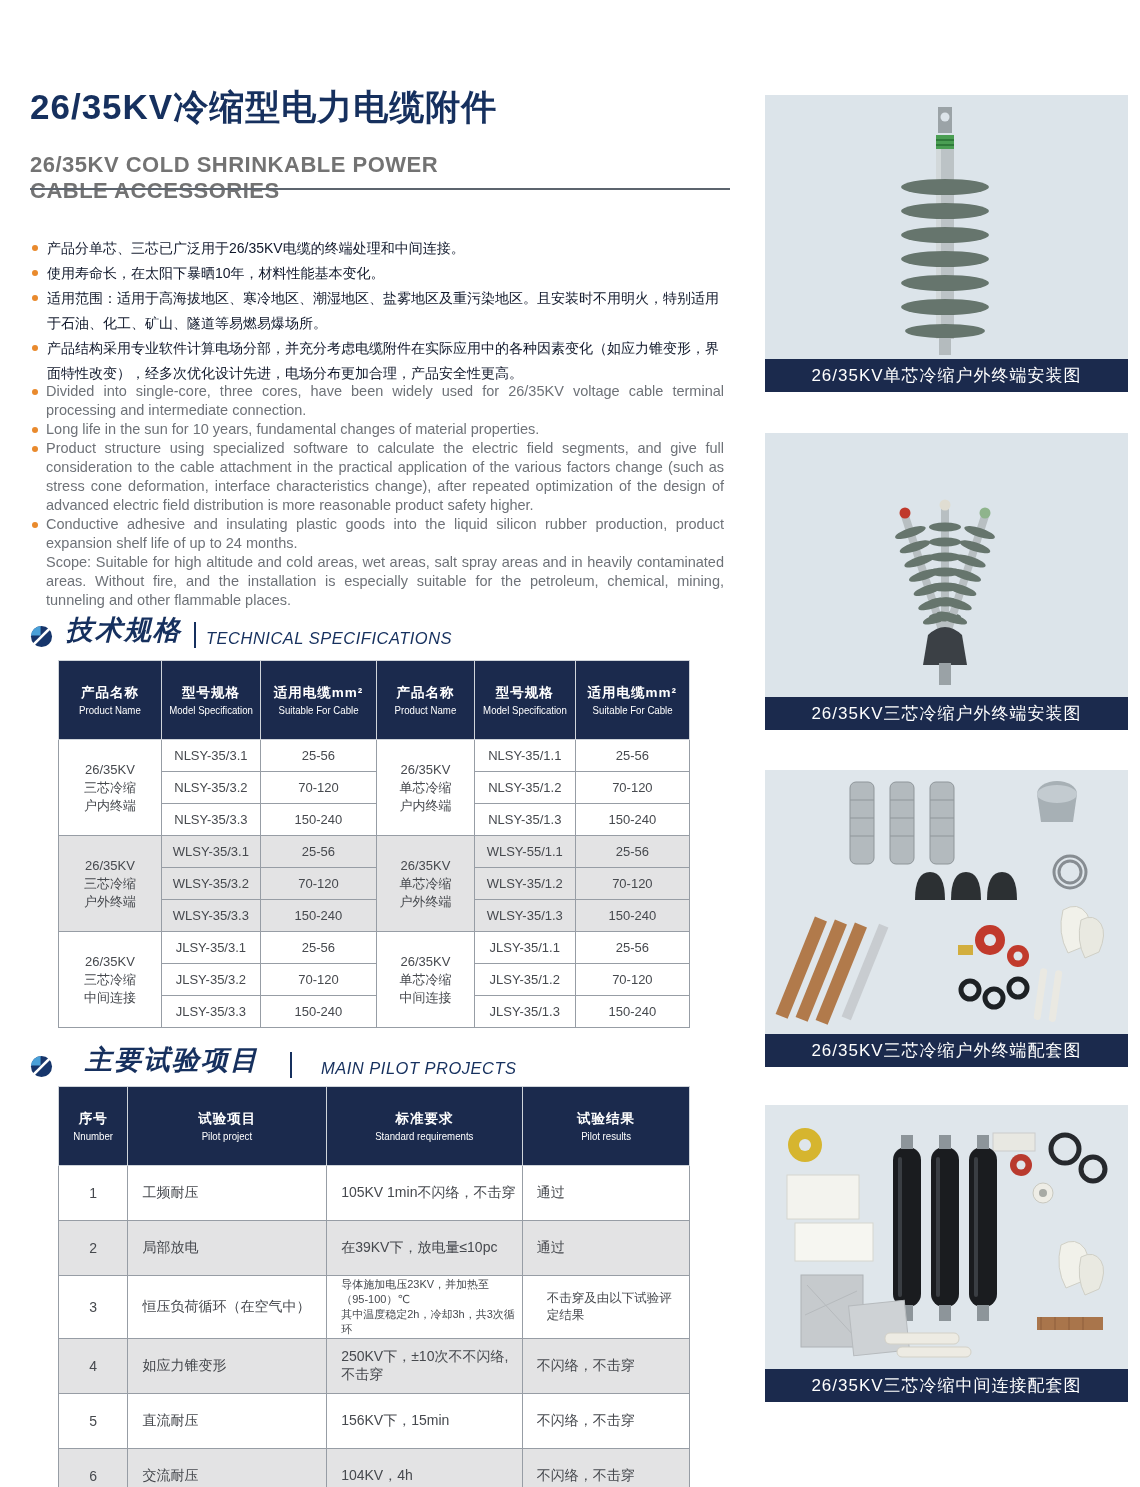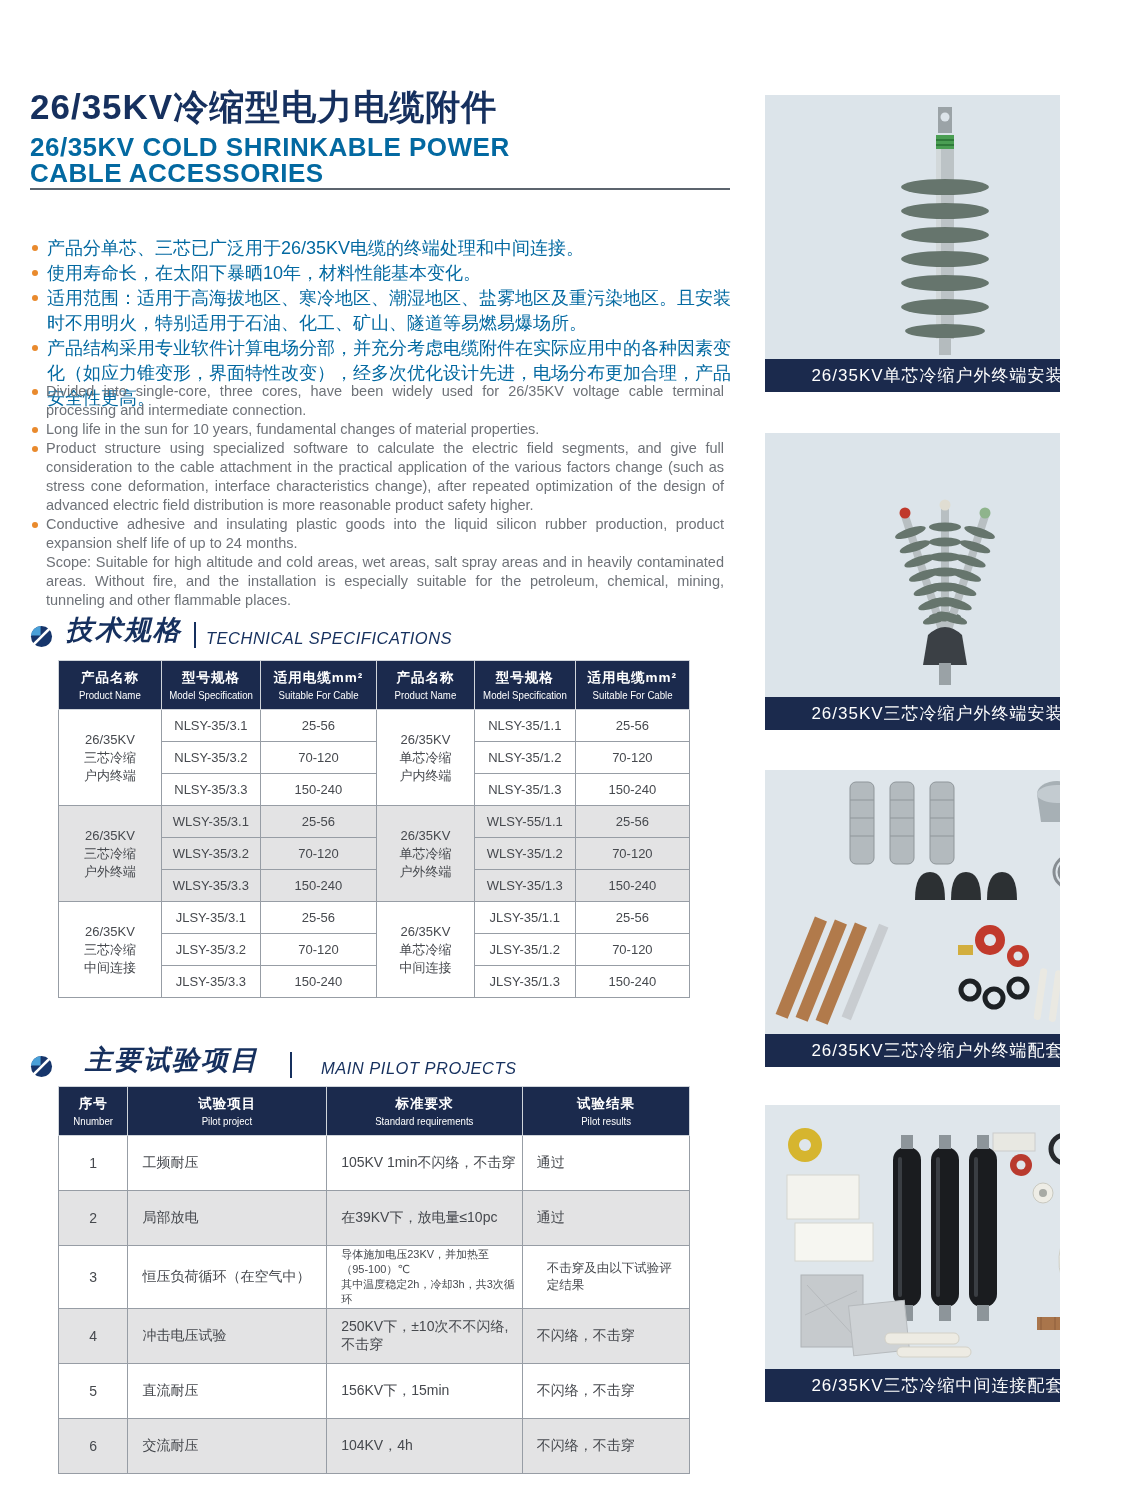--- a/index.html
+++ b/index.html
@@ -1,44 +1,44 @@
 <!DOCTYPE html>
 <html><head>
 <meta charset="utf-8">
 <style>
   html,body{margin:0;padding:0;background:#ffffff;}
   body{font-family:"Liberation Sans","DejaVu Sans",sans-serif;color:#3d4147;}
-  .page{position:relative;width:1060px;height:1487px;background:#fff;overflow:hidden;}
+  .page{position:relative;width:1140px;height:1487px;background:#fff;overflow:hidden;}
 
   
   .title-cn{position:absolute;left:30px;top:84px;font-size:35px;font-weight:bold;color:#16305e;letter-spacing:1px;}
-  .title-en{position:absolute;left:30px;top:134px;font-size:26px;line-height:26px;color:#0369a1;font-weight:bold;letter-spacing:.5px;}
+  .title-en{position:absolute;left:30px;top:152px;font-size:22px;line-height:26px;color:#737373;font-weight:bold;letter-spacing:.5px;}
   .title-rule{position:absolute;left:30px;top:188px;width:700px;height:0;border-top:2px solid #5c646e;}
 
   
   .cn-bullets{position:absolute;left:30px;top:236px;width:702px;}
-  .cn-bullets .item{position:relative;padding-left:17px;font-size:18px;line-height:25px;color:#0369a1;}
+  .cn-bullets .item{position:relative;padding-left:17px;font-size:14px;line-height:25px;color:#0f172a;}
   .en-bullets{position:absolute;left:30px;top:382px;width:694px;}
   .en-bullets .item{position:relative;padding-left:16px;font-size:14.5px;line-height:19px;color:#6e7278;text-align:justify;}
   .bullet-dot::before{content:"";position:absolute;left:2px;top:9px;width:6px;height:6px;border-radius:50%;background:#e98a2d;}
   .en-bullets .bullet-dot::before{top:7px;}
   .scope{padding-left:16px;font-size:14.5px;line-height:19px;color:#6e7278;text-align:justify;}
 
   
   .sec-head{position:absolute;left:30px;display:flex;align-items:flex-end;font-style:italic;}
   .sec-head .ball{width:23px;height:23px;margin-right:13px;flex:0 0 auto;}
   .sec-head .cn{font-size:27px;font-weight:bold;color:#16305e;letter-spacing:2px;}
   .sec-head .vbar{width:2px;height:26px;background:#16305e;margin:4px 10px 0 12px;}
   .sec-head .en{font-size:16.5px;color:#16305e;letter-spacing:.5px;margin-top:0;}
   #sec1{top:612px;}
   #sec2{top:1042px;gap:19px;}
 
   
   table{border-collapse:collapse;table-layout:fixed;}
-  th{background:#1b2a4d;color:#fff;font-weight:bold;padding:8px 2px;border:1px solid #cfd4da;}
+  th{background:#1b2a4d;color:#fff;font-weight:bold;padding:23px 2px;border:1px solid #cfd4da;}
   th .hcn{font-size:13.5px;letter-spacing:1px;}
   th .hen{font-size:10.5px;font-weight:normal;margin-top:2px;transform:scale(.92,1);}
   td{border:1px solid #979da5;text-align:center;font-size:13px;color:#46494e;background:#fff;}
   tr.shaded td{background:#e3e3e4;}
 
   
   .spec-table{position:absolute;left:58px;top:660px;width:632px;}
   .spec-table td{height:29px;}
   .spec-table td.prod{font-size:13px;line-height:18px;}
 
@@ -281,21 +281,21 @@
         <td class="c-no">3</td>
         <td class="c-proj">恒压负荷循环（在空气中）</td>
         <td class="c-req small">
           <div>导体施加电压23KV，并加热至（95-100）℃</div>
             <div>其中温度稳定2h，冷却3h，共3次循环</div>
         </td>
         <td class="c-res small">不击穿及由以下试验评定结果</td>
       </tr>
       <tr class="shaded">
         <td class="c-no">4</td>
-        <td class="c-proj">冲击电压试验</td>
+        <td class="c-proj">如应力锥变形</td>
         <td class="c-req">
             <div>250KV下，±10次不不闪络,不击穿</div>
           </td>
         <td class="c-res">不闪络，不击穿</td>
       </tr>
       <tr>
         <td class="c-no">5</td>
         <td class="c-proj">直流耐压</td>
         <td class="c-req">
             <div>156KV下，15min</div>

